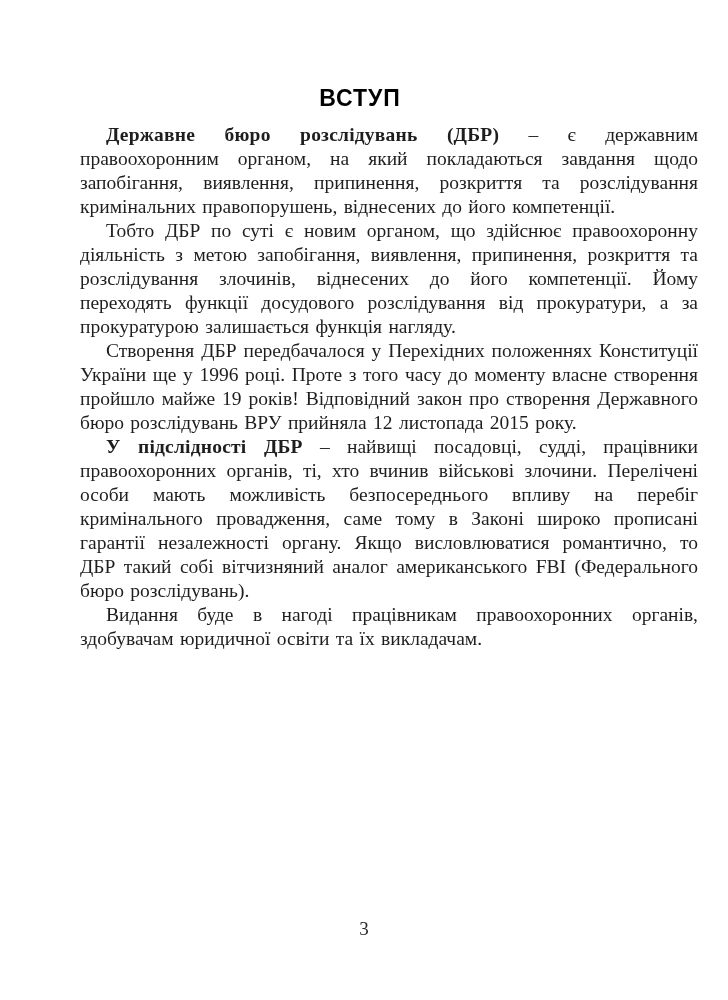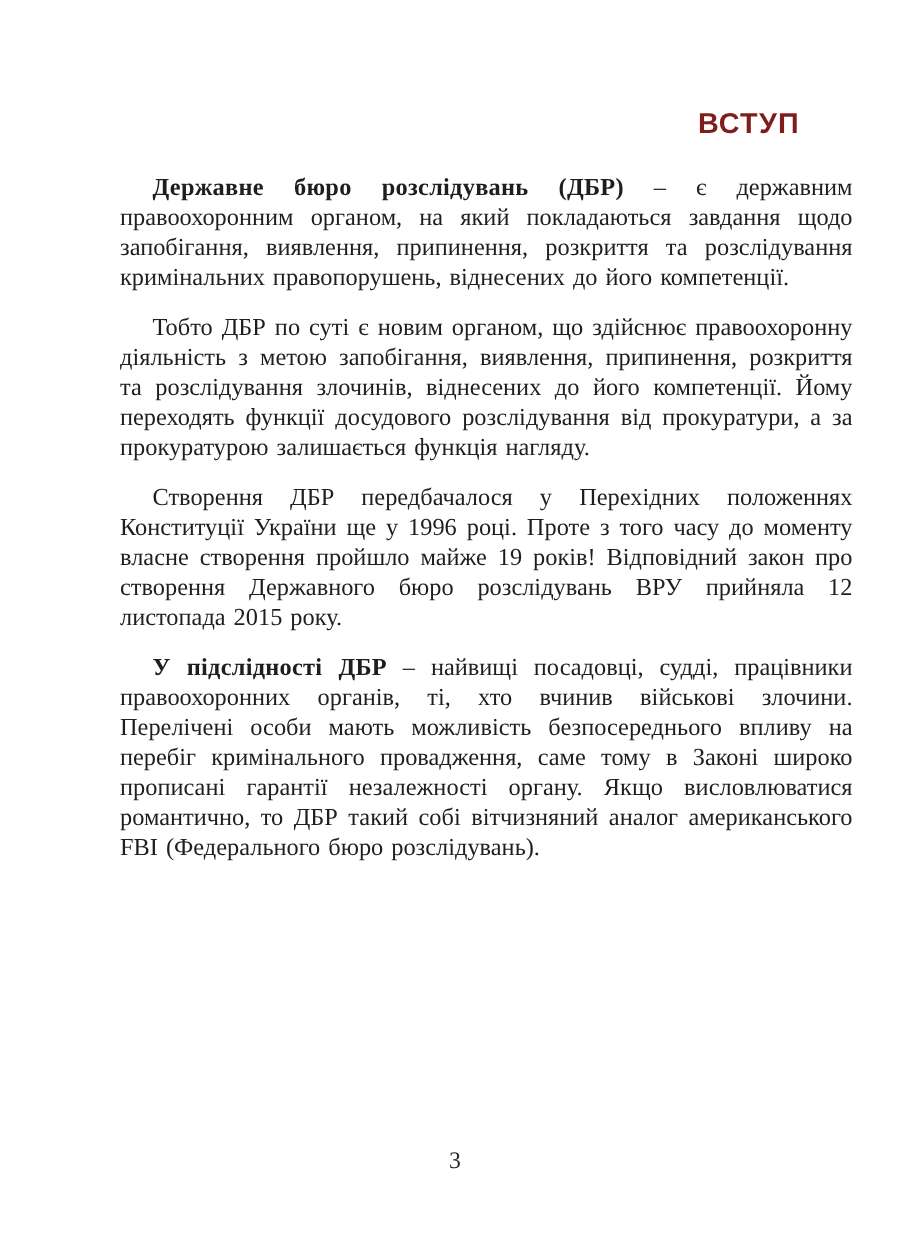--- a/index.html
+++ b/index.html
@@ -15,35 +15,35 @@
     overflow: hidden;
     font-family: "Liberation Serif", serif;
     color: #1e1e1e;
   }
   .title {
     position: absolute;
     top: 85px;
     left: 80px;
     width: 560px;
     margin: 0;
-    text-align: right;
+    text-align: center;
     font-family: "Liberation Sans", sans-serif;
     font-weight: bold;
     font-size: 23px;
     letter-spacing: 1px;
-    color: #7f1d1d;
+    color: #000000;
   }
   .body-text {
     position: absolute;
     top: 123px;
     left: 80px;
     width: 618px;
   }
   .para {
-    margin: 16px;
+    margin: 0;
     text-align: justify;
     text-indent: 26px;
     font-size: 19.5px;
     line-height: 24px;
     word-spacing: 1.5px;
     color: #1e1e1e;
   }
   .para .lead {
     font-weight: bold;
     letter-spacing: 0.2px;
@@ -63,17 +63,18 @@
 
 <div class="page">
 
   <h1 class="title">ВСТУП</h1>
 
   <div class="body-text">
     <p class="para"><span class="lead">Державне бюро розслідувань (ДБР)</span><span> – є державним правоохоронним органом, на який покладаються завдання щодо запобігання, виявлення, припинення, розкриття та розслідування кримінальних правопорушень, віднесених до його компетенції.</span></p>
     <p class="para"><span class="lead"></span><span>Тобто ДБР по суті є новим органом, що здійснює правоохоронну діяльність з метою запобігання, виявлення, припинення, розкриття та розслідування злочинів, віднесених до його компетенції. Йому переходять функції досудового розслідування від прокуратури, а за прокуратурою залишається функція нагляду.</span></p>
     <p class="para"><span class="lead"></span><span>Створення ДБР передбачалося у Перехідних положеннях Конституції України ще у 1996 році. Проте з того часу до моменту власне створення пройшло майже 19 років! Відповідний закон про створення Державного бюро розслідувань ВРУ прийняла 12 листопада 2015 року.</span></p>
     <p class="para"><span class="lead">У підслідності ДБР</span><span> – найвищі посадовці, судді, працівники правоохоронних органів, ті, хто вчинив військові злочини. Перелічені особи мають можливість безпосереднього впливу на перебіг кримінального провадження, саме тому в Законі широко прописані гарантії незалежності органу. Якщо висловлюватися романтично, то ДБР такий собі вітчизняний аналог американського FBI (Федерального бюро розслідувань).</span></p>
+    <p class="para"><span class="lead"></span><span>Видання буде в нагоді працівникам правоохоронних органів, здобувачам юридичної освіти та їх викладачам.</span></p>
   </div>
 
   <div class="page-number">3</div>
 
 </div>
 
 </body></html>

